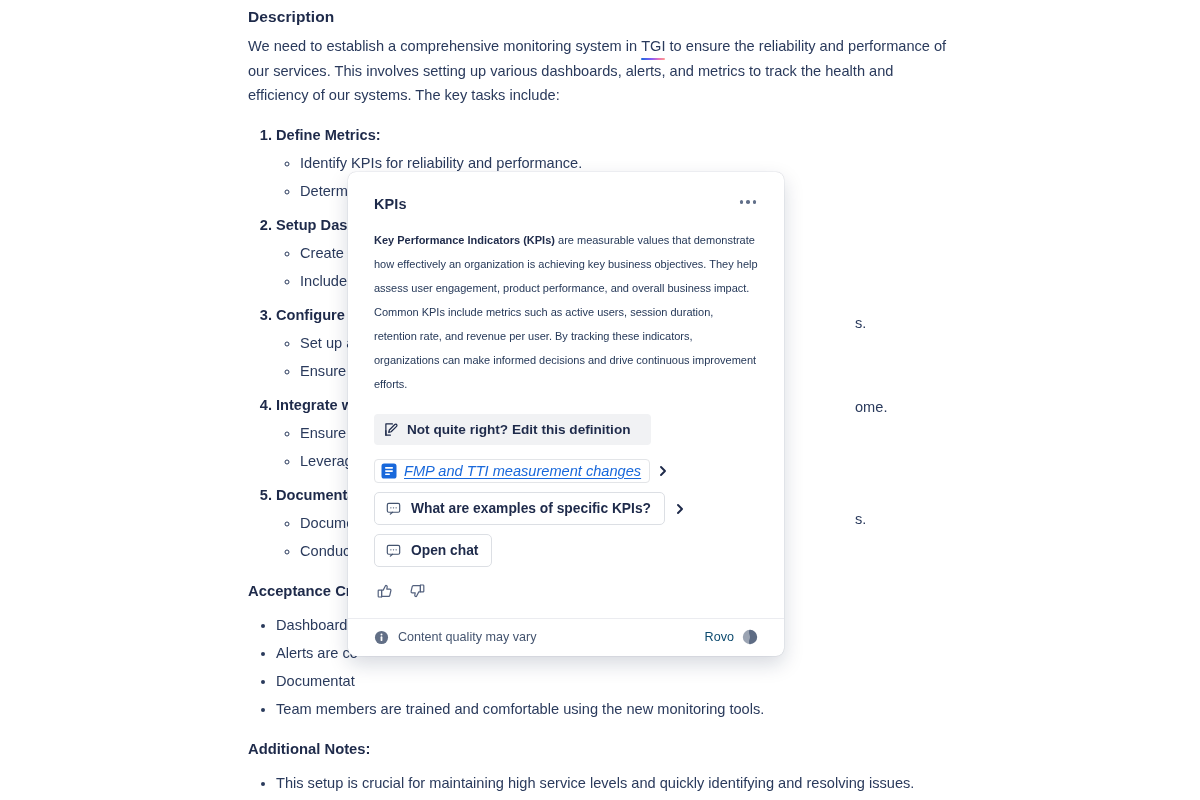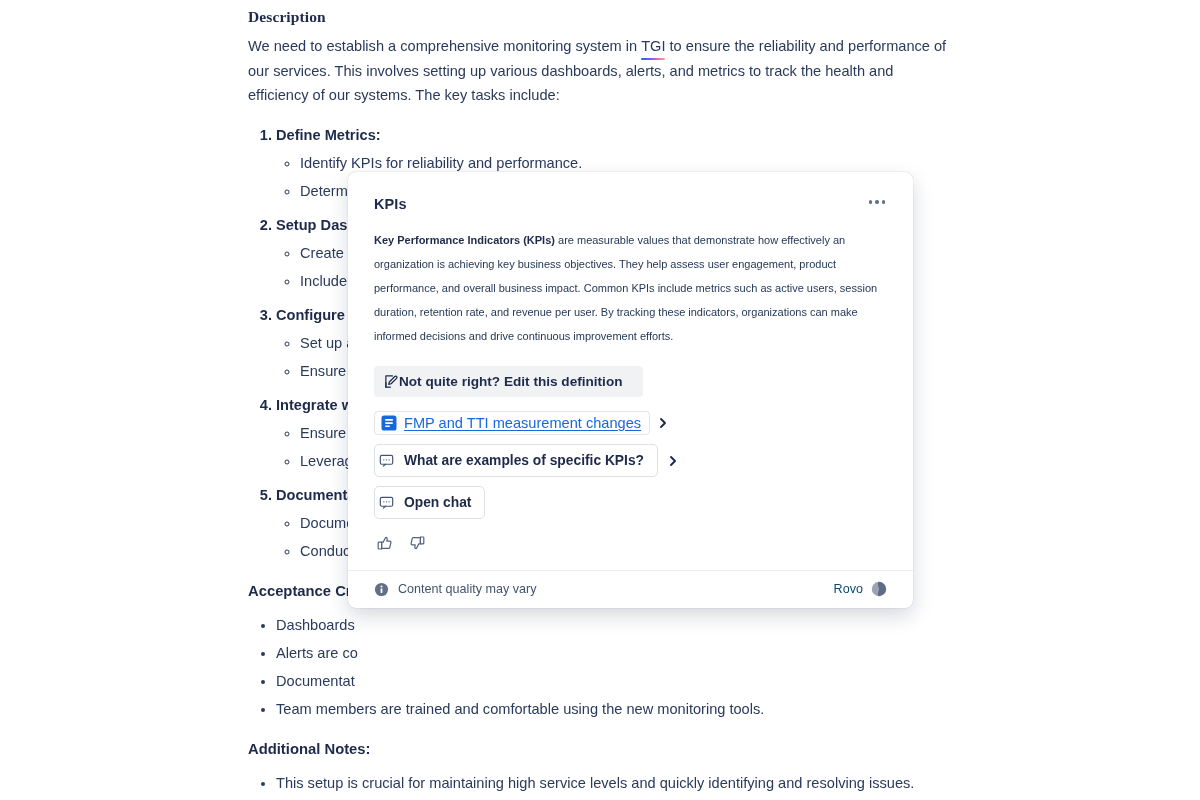--- a/index.html
+++ b/index.html
@@ -24,21 +24,20 @@
     top: 8px;
     width: 712px;
   }
 
   .section-heading {
     font-size: 15.5px;
     font-weight: bold;
     color: #1e2a4a;
     margin: 0 0 8px 0;
     letter-spacing: 0.1px;
-    font-family: Liberation Serif, serif;
   }
 
   .para {
     font-size: 14.6px;
     line-height: 24px;
     color: #2a3a5c;
     margin: 0;
     width: 710px;
   }
 
@@ -99,21 +98,21 @@
     font-weight: bold;
     color: #1e2a4a;
     margin: 18px 0 0 0;
   }
 
   
   .popup-card {
     position: absolute;
     left: 348px;
     top: 172px;
-    width: 565px;
+    width: 436px;
     background: #ffffff;
     border-radius: 8px;
     box-shadow: 0 0 1px rgba(9,30,66,0.18), 0 8px 20px rgba(9,30,66,0.17), 0 0 0 0.5px rgba(9,30,66,0.06);
     overflow: hidden;
     display: flex;
     flex-direction: column;
   }
 
   .popup-body {
     padding: 24px 26px 10px 26px;
@@ -155,21 +154,21 @@
     margin: 0 0 18px 0;
   }
   .definition b {
     font-weight: bold;
     color: #1e2a4a;
   }
 
   .edit-def-btn {
     display: inline-flex;
     align-items: center;
-    gap: 0;
+    gap: 8px;
     background: #f1f2f4;
     border: none;
     border-radius: 4px;
     padding: 8px 20px 8px 10px;
     font-size: 13.6px;
     font-weight: bold;
     color: #1e2a4a;
     cursor: pointer;
     font-family: "Liberation Sans", sans-serif;
     margin-bottom: 14px;
@@ -196,20 +195,21 @@
     border-radius: 4px;
     padding: 3px 8px 3px 6px;
     background: #ffffff;
     cursor: pointer;
   }
   .source-chip .label {
     font-size: 14.6px;
     color: #1868DB;
     text-decoration: underline;
     text-underline-offset: 2px;
+    font-style: italic;
   }
 
   .chev {
     color: #1e2a4a;
     font-size: 13px;
     font-weight: bold;
     line-height: 1;
     cursor: pointer;
   }
 
@@ -219,21 +219,21 @@
     gap: 10px;
     margin-bottom: 9px;
   }
   .pill-btn {
     display: inline-flex;
     align-items: center;
     gap: 10px;
     border: 1px solid #dcdfe4;
     border-radius: 5px;
     background: #ffffff;
-    padding: 8px 13px 8px 4px;
+    padding: 8px 13px 8px 11px;
     font-size: 13.8px;
     font-weight: bold;
     color: #1e2a4a;
     cursor: pointer;
     font-family: "Liberation Sans", sans-serif;
   }
 
   .feedback-row {
     display: flex;
     align-items: center;

